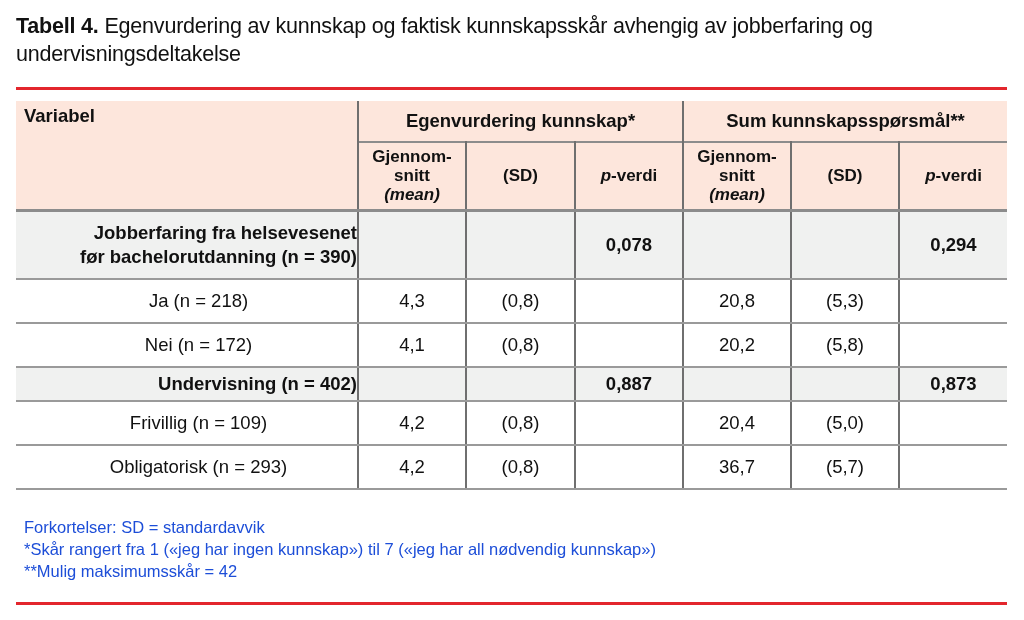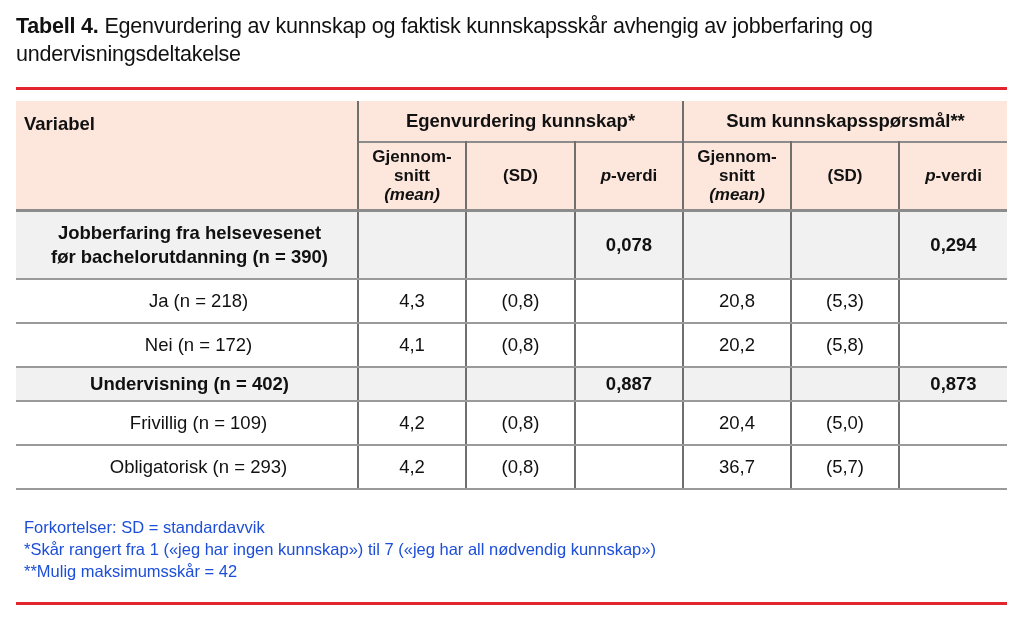--- a/index.html
+++ b/index.html
@@ -4,31 +4,31 @@
 <style>
   html, body { margin: 0; padding: 0; background: #ffffff; }
   body { width: 1024px; height: 620px; position: relative; overflow: hidden; font-family: "Liberation Sans", "DejaVu Sans", sans-serif; color: #111; }
   .title { position: absolute; left: 16px; top: 12px; width: 990px; font-size: 21.5px; line-height: 28px; letter-spacing: -0.2px; }
   .title b { font-weight: 700; }
   .redline { position: absolute; left: 16px; width: 991px; height: 3px; background: #e3262d; }
   table { position: absolute; left: 16px; top: 101px; width: 991px; border-collapse: collapse; table-layout: fixed; font-size: 18.5px; }
   th, td { padding: 0; }
   thead th { background: #fde6dc; font-weight: 700; color: #111; }
   .h1 { height: 41px; border-bottom: 2px solid #8c8c8c; }
-  .h1-var { text-align: left; vertical-align: top; padding: 12px 0 0 8px; border-right: 2px solid #6f6f6f; border-bottom: 3px solid #8c8c8c; }
+  .h1-var { text-align: left; vertical-align: top; padding: 4px 0 0 8px; border-right: 2px solid #6f6f6f; border-bottom: 3px solid #8c8c8c; }
   .h1-grp { text-align: center; vertical-align: middle; border-right: 2px solid #6f6f6f; }
   .h1-grp.last { border-right: none; margin-left: 33px; }
   .h2 { height: 68px; }
   .h2 th { text-align: center; vertical-align: middle; line-height: 19px; font-size: 17px; border-right: 2px solid #6f6f6f; border-bottom: 3px solid #8c8c8c; }
   .h2 th.last { border-right: none; }
   .h2 i { font-weight: 700; font-style: italic; }
   tbody td { border-bottom: 2px solid #9a9a9a; border-right: 2px solid #6f6f6f; text-align: center; vertical-align: middle; }
   tbody td.last { border-right: none; }
   tbody tr.group td { background: #f0f1f0; font-weight: 700; }
-  tbody tr.group td.label { text-align: center; padding-left: 6px; line-height: 24px; }
+  tbody tr.group td.label { text-align: right; padding-left: 6px; line-height: 24px; }
   tbody tr.sub td.label { text-align: center; padding-left: 24px; }
   tr.g1 { height: 69px; }
   tr.r { height: 44px; }
   tr.g2 { height: 34px; }
   .notes { position: absolute; left: 24px; top: 516px; font-size: 16.5px; line-height: 22px; color: #1d4ed8; }
 </style>
 </head>
 <body>
 
 <div class="title"><b>Tabell 4.</b><span> Egenvurdering av kunnskap og faktisk kunnskapsskår avhengig av jobberfaring og undervisningsdeltakelse</span></div>

